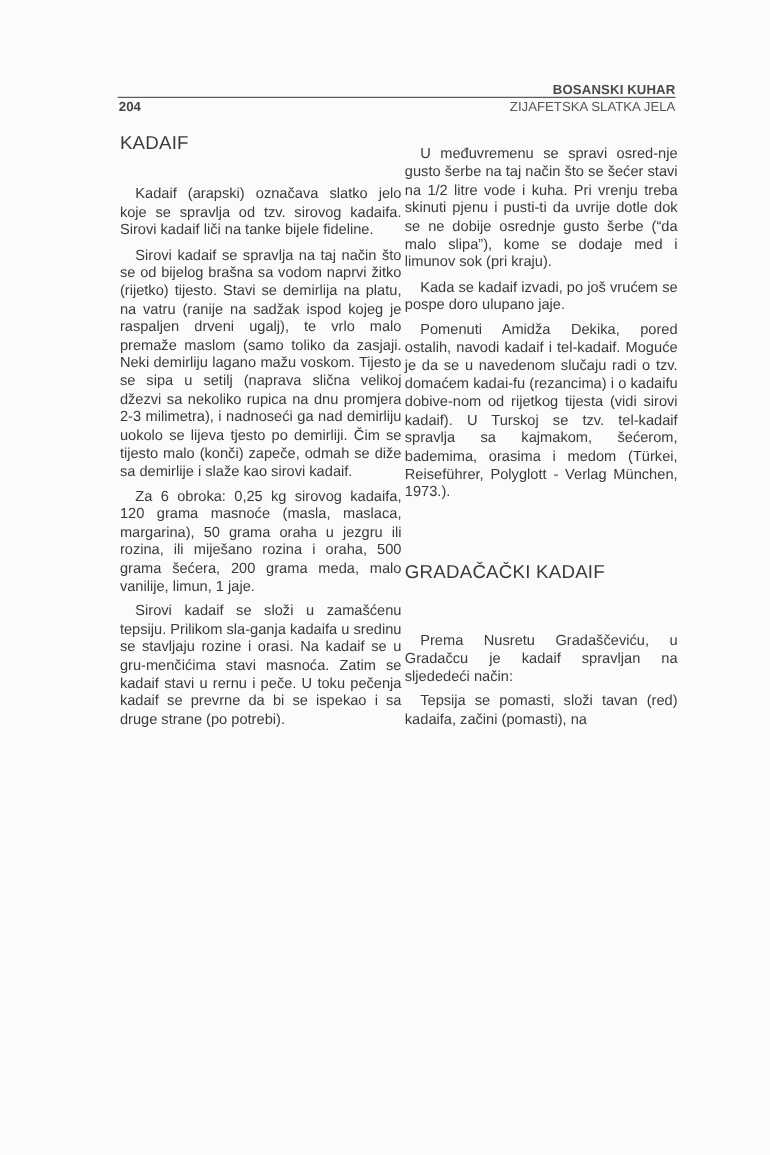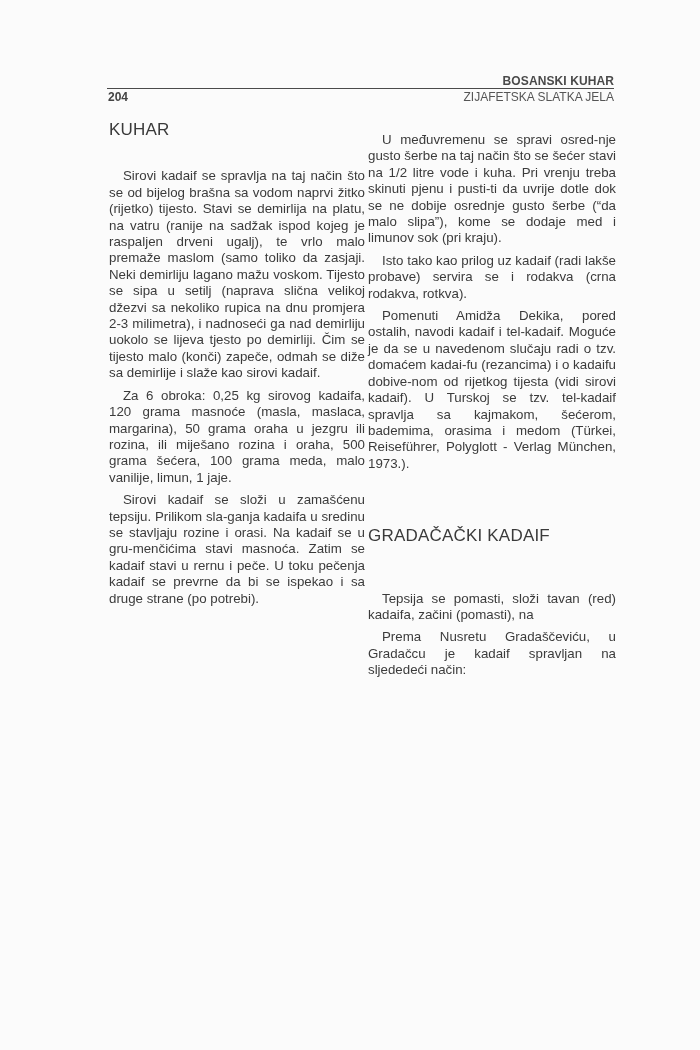--- a/index.html
+++ b/index.html
@@ -58,28 +58,29 @@
 <body>
 
 <div class="page">
 
   <div class="running-head-title">BOSANSKI KUHAR</div>
   <div class="header-rule"></div>
   <div class="page-number">204</div>
   <div class="running-head-sub">ZIJAFETSKA SLATKA JELA</div>
 
   <div class="col col-left">
-    <h2 class="section-title">KUHAR</h2>
+    <h2 class="section-title">KADAIF</h2>
+    <p>Kadaif (arapski) označava slatko jelo koje se spravlja od tzv. sirovog kadaifa. Sirovi kadaif liči na tanke bijele fideline.</p>
     <p>Sirovi kadaif se spravlja na taj način što se od bijelog brašna sa vodom naprvi žitko (rijetko) tijesto. Stavi se demirlija na platu, na vatru (ranije na sadžak ispod kojeg je raspaljen drveni ugalj), te vrlo malo premaže maslom (samo toliko da zasjaji. Neki demirliju lagano mažu voskom. Tijesto se sipa u setilj (naprava slična velikoj džezvi sa nekoliko rupica na dnu promjera 2-3 milimetra), i nadnoseći ga nad demirliju uokolo se lijeva tjesto po demirliji. Čim se tijesto malo (konči) zapeče, odmah se diže sa demirlije i slaže kao sirovi kadaif.</p>
-    <p>Za 6 obroka: 0,25 kg sirovog kadaifa, 120 grama masnoće (masla, maslaca, margarina), 50 grama oraha u jezgru ili rozina, ili miješano rozina i oraha, 500 grama šećera, 100 grama meda, malo vanilije, limun, 1 jaje.</p>
+    <p>Za 6 obroka: 0,25 kg sirovog kadaifa, 120 grama masnoće (masla, maslaca, margarina), 50 grama oraha u jezgru ili rozina, ili miješano rozina i oraha, 500 grama šećera, 200 grama meda, malo vanilije, limun, 1 jaje.</p>
     <p>Sirovi kadaif se složi u zamašćenu tepsiju. Prilikom sla-ganja kadaifa u sredinu se stavljaju rozine i orasi. Na kadaif se u gru-menčićima stavi masnoća. Zatim se kadaif stavi u rernu i peče. U toku pečenja kadaif se prevrne da bi se ispekao i sa druge strane (po potrebi).</p>
   </div>
 
   <div class="col col-right">
     <p class="first">U međuvremenu se spravi osred-nje gusto šerbe na taj način što se šećer stavi na 1/2 litre vode i kuha. Pri vrenju treba skinuti pjenu i pusti-ti da uvrije dotle dok se ne dobije osrednje gusto šerbe (“da malo slipa”), kome se dodaje med i limunov sok (pri kraju).</p>
-    <p>Isto tako kao prilog uz kadaif (radi lakše probave) servira se i rodakva (crna rodakva, rotkva).</p>
+    <p>Kada se kadaif izvadi, po još vrućem se pospe doro ulupano jaje.</p>
     <p>Pomenuti Amidža Dekika, pored ostalih, navodi kadaif i tel-kadaif. Moguće je da se u navedenom slučaju radi o tzv. domaćem kadai-fu (rezancima) i o kadaifu dobive-nom od rijetkog tijesta (vidi sirovi kadaif). U Turskoj se tzv. tel-kadaif spravlja sa kajmakom, šećerom, bademima, orasima i medom (Türkei, Reiseführer, Polyglott - Verlag München, 1973.).</p>
     <h2 class="section-title second">GRADAČAČKI KADAIF</h2>
+    <p>Prema Nusretu Gradaščeviću, u Gradačcu je kadaif spravljan na sljededeći način:</p>
     <p>Tepsija se pomasti, složi tavan (red) kadaifa, začini (pomasti), na</p>
-    <p>Prema Nusretu Gradaščeviću, u Gradačcu je kadaif spravljan na sljededeći način:</p>
   </div>
 
 </div>
 
 </body></html>

